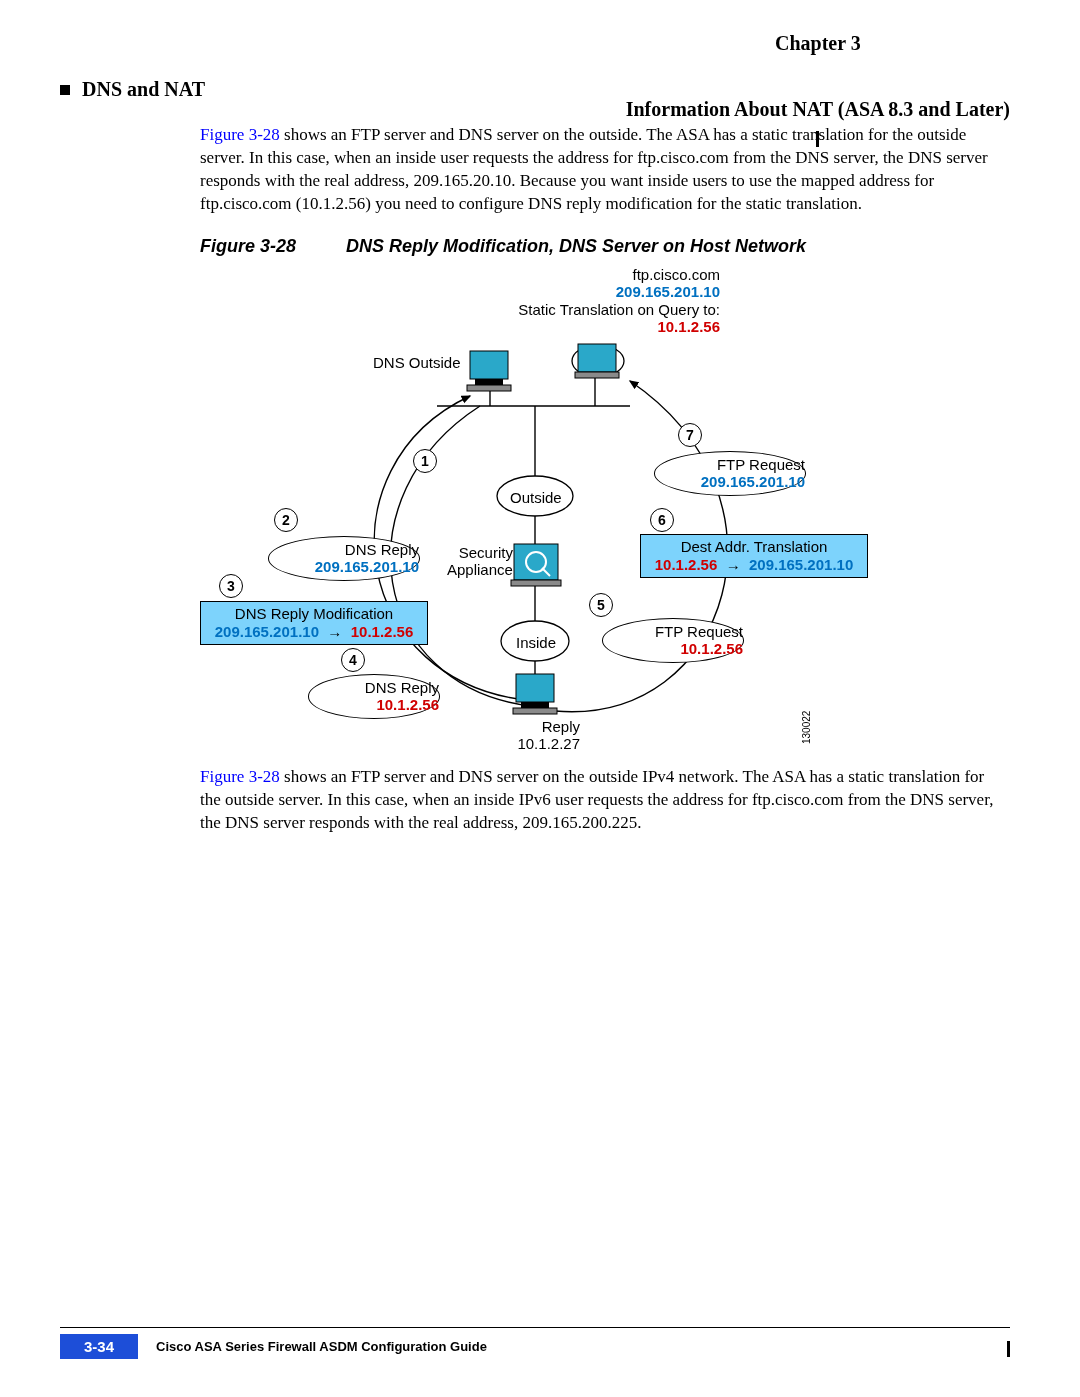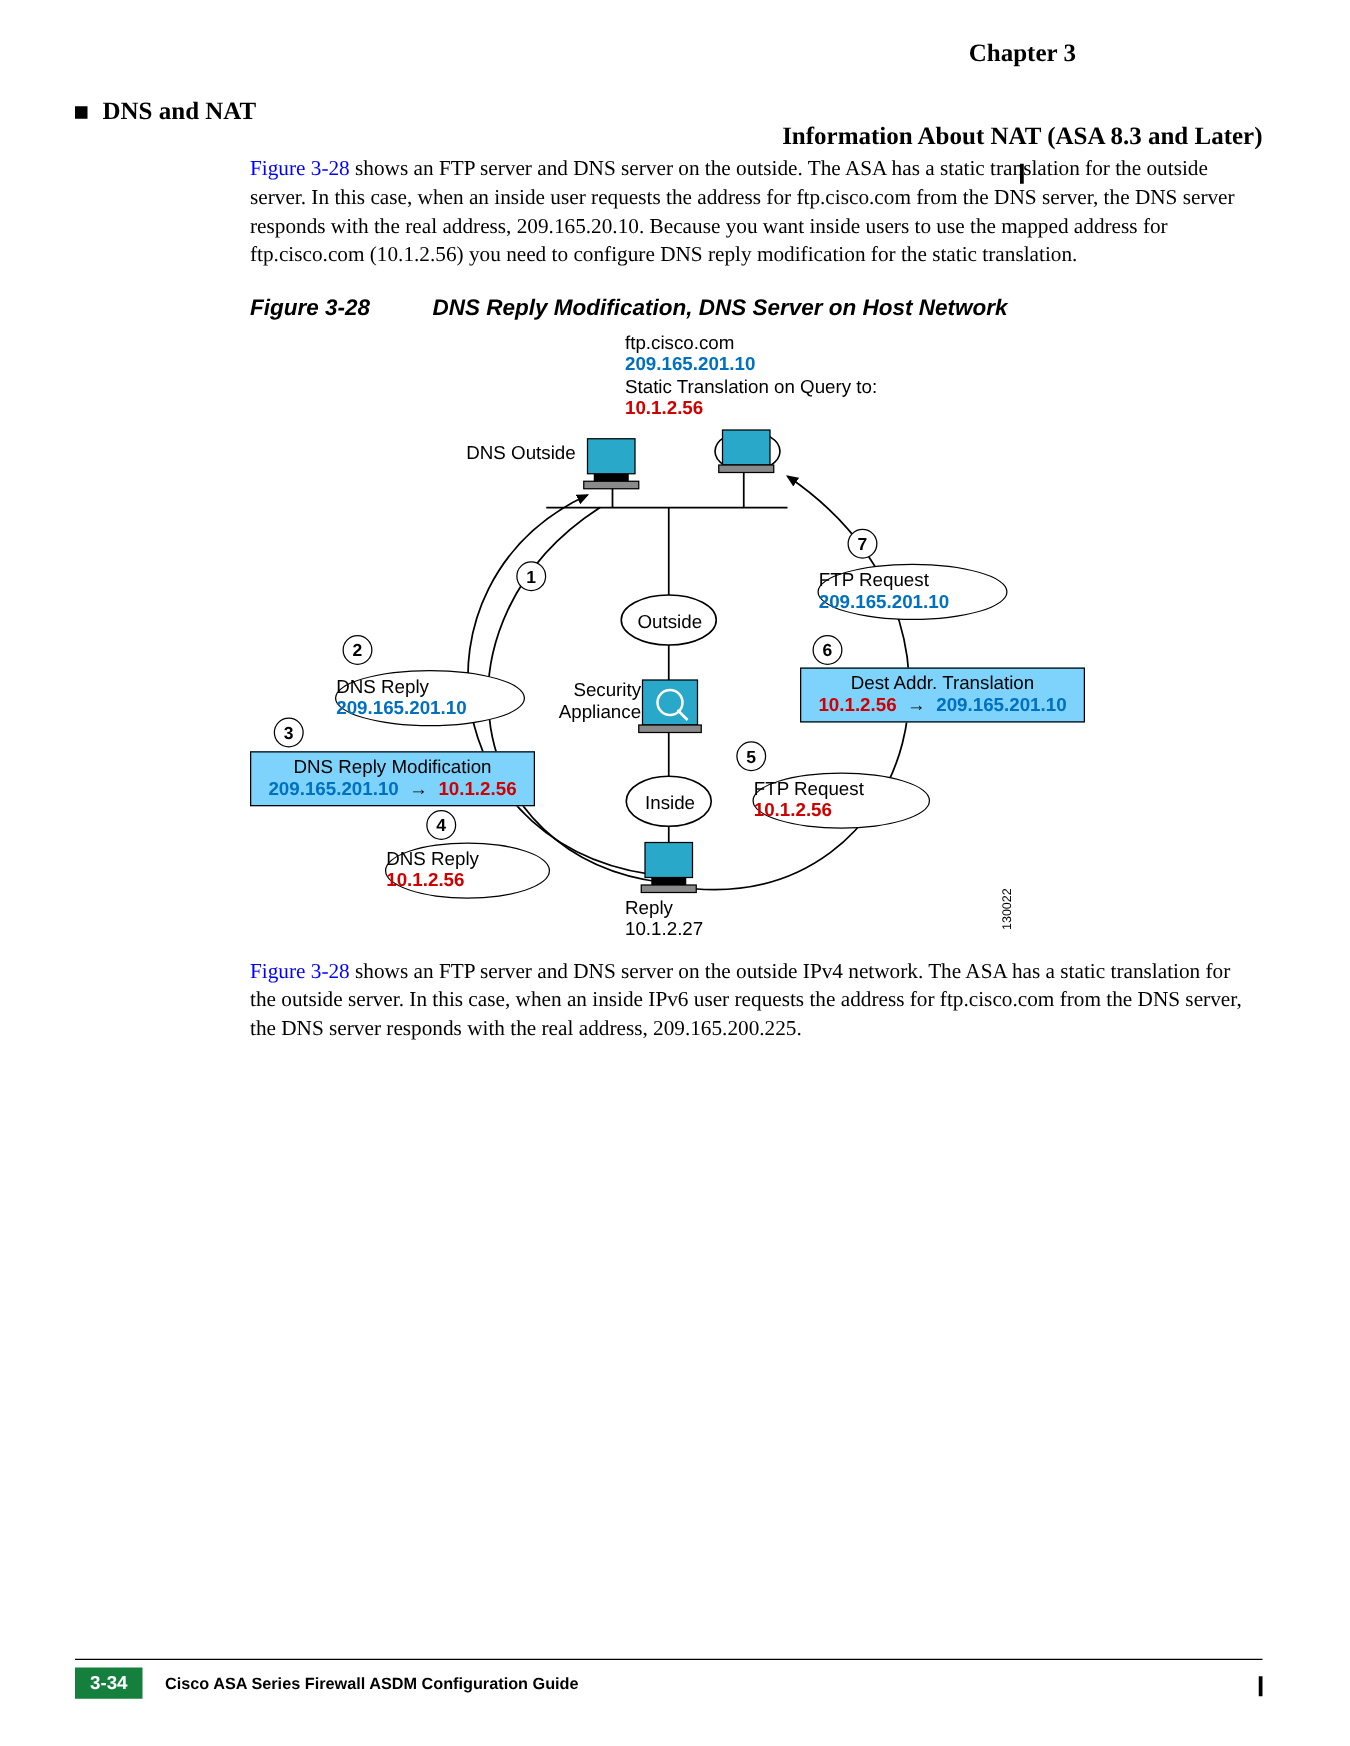--- a/index.html
+++ b/index.html
@@ -9,31 +9,31 @@
   .hdr-left .sq{width:10px;height:10px;background:#000;display:inline-block;}
   .hdr-right{display:flex;align-items:center;gap:10px;flex-direction:column;}
   .hdr-right .bar{width:3px;height:16px;background:#000;display:inline-block;}
   .body{position:absolute;top:124px;left:200px;right:80px;font-size:17px;line-height:1.35;}
   .body p{margin:0 0 18px 0;text-align:left;}
   .figlink{color:#0000ff;}
   .figcap{font-family:Arial,Helvetica,sans-serif;font-weight:700;font-style:italic;font-size:18px;margin:18px 0 8px 0;}
   .figcap .gap{display:inline-block;width:50px;}
   .diagram{position:relative;height:490px;margin:0 0 10px 0;}
   .diagram svg{position:absolute;top:0;left:0;}
-  .lbl{position:absolute;font-family:Arial,Helvetica,sans-serif;font-size:15px;text-align:left;line-height:1.15;}
+  .lbl{position:absolute;font-family:Arial,Helvetica,sans-serif;font-size:15px;text-align:right;line-height:1.15;}
   .lbl .blue{color:#0070c0;font-weight:700;}
   .lbl .red{color:#d00000;font-weight:700;}
   .box{position:absolute;border:1px solid #000;background:#7dd3fc;font-family:Arial,Helvetica,sans-serif;font-size:15px;text-align:center;padding:3px 8px;line-height:1.2;}
   .box .blue{color:#0070c0;font-weight:700;}
   .box .red{color:#d00000;font-weight:700;}
   .circ{position:absolute;width:22px;height:22px;border:1.5px solid #000;border-radius:50%;background:#fff;font-family:Arial,Helvetica,sans-serif;font-weight:700;font-size:14px;text-align:center;line-height:22px;}
   .ftr{position:absolute;left:60px;right:70px;bottom:38px;}
   .ftr-line{border-top:1px solid #000;height:0;}
   .ftr-row{display:flex;align-items:center;margin-top:6px;}
-  .pgnum{background:#15803d;color:#fff;font-family:Arial,Helvetica,sans-serif;font-weight:700;font-size:15px;padding:4px 12px;}
+  .pgnum{background:#1d4ed8;color:#fff;font-family:Arial,Helvetica,sans-serif;font-weight:700;font-size:15px;padding:4px 24px;}
   .guide{font-family:Arial,Helvetica,sans-serif;font-weight:700;font-size:13px;margin-left:18px;}
   .ftr-bar{position:absolute;right:0;bottom:2px;width:3px;height:16px;background:#000;}
   .imgid{position:absolute;font-family:Arial,Helvetica,sans-serif;font-size:10px;transform:rotate(-90deg);transform-origin:left top;}
 </style>
 </head>
 <body>
 
 <div class="page">
 
   <div class="hdr">

